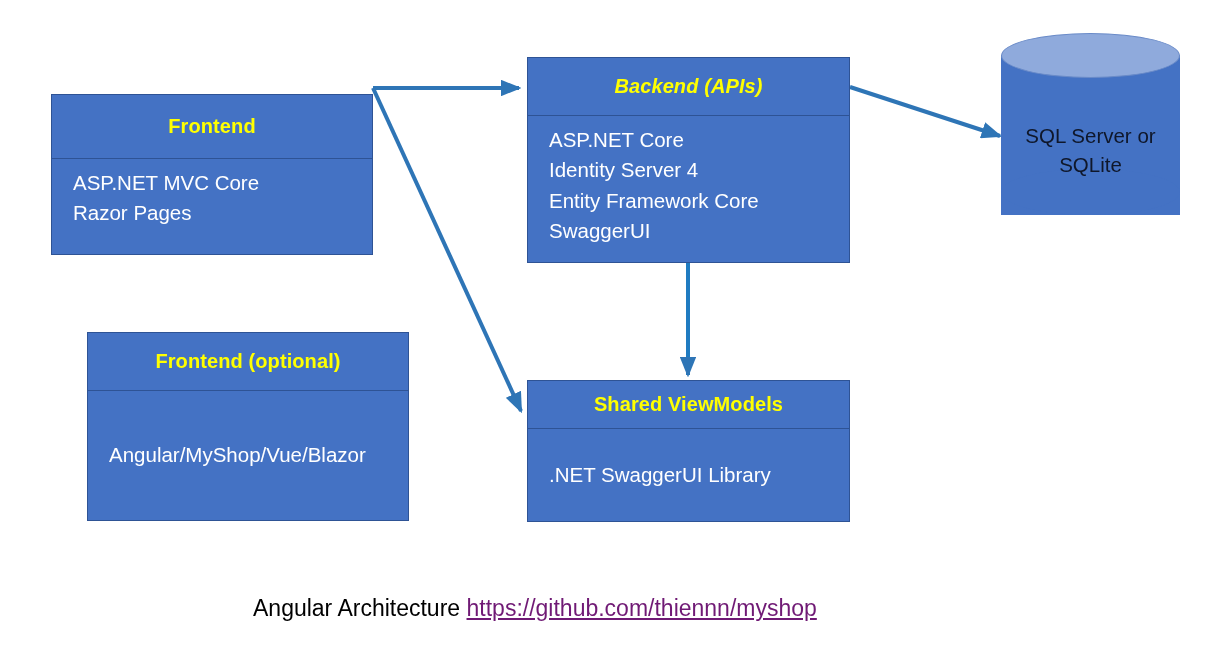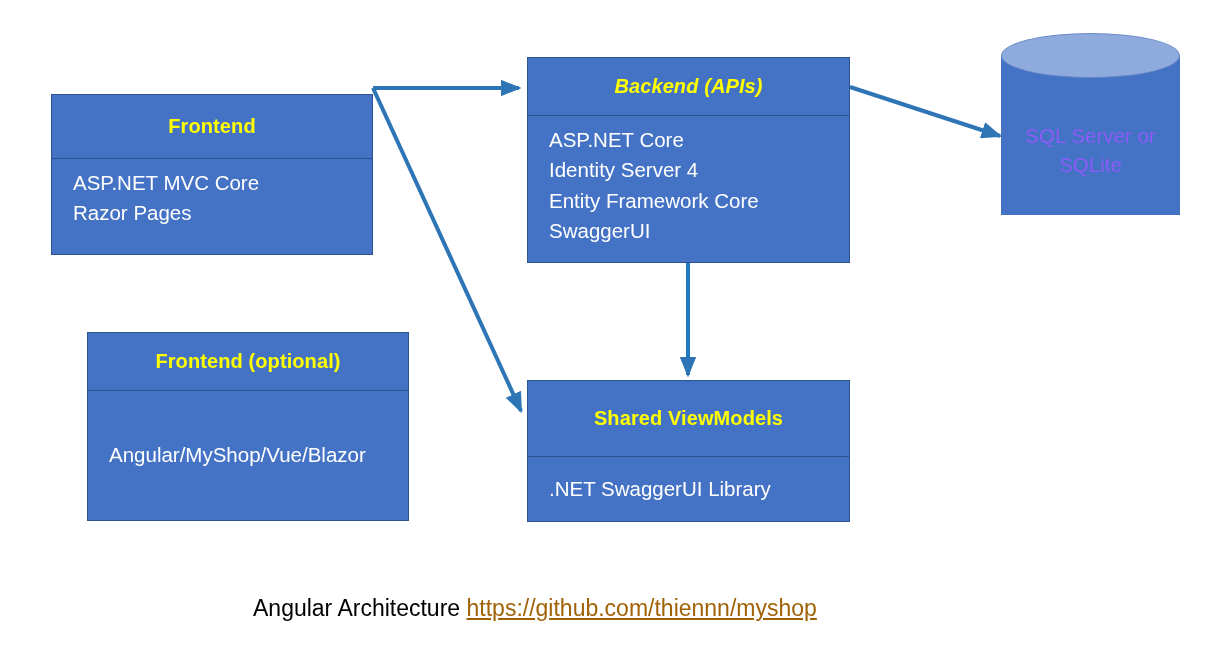--- a/index.html
+++ b/index.html
@@ -80,21 +80,21 @@
     right: 0;
     background: #8FAADC;
     border: 1px solid #6A8BC8;
     box-sizing: border-box;
     border-radius: 50%;
   }
   .cyl-label {
     position: absolute;
     left: 0;
     right: 0;
-    color: #8b5cf6;
+    color: #0f172a;
     font-size: 20.5px;
     line-height: 1.42;
     text-align: center;
     white-space: pre-line;
   }
   
   #connectors {
     position: absolute;
     left: 0;
     top: 0;
@@ -103,21 +103,21 @@
     pointer-events: none;
   }
   
   .caption {
     position: absolute;
     font-size: 23px;
     color: #000000;
     white-space: nowrap;
   }
   .caption .link {
-    color: #a16207;
+    color: #701a75;
     text-decoration: underline;
   }
 </style>
 </head>
 <body>
 
 <div id="canvas">
 
   <svg id="connectors" viewBox="0 0 1226 653" xmlns="http://www.w3.org/2000/svg">
     <defs>
@@ -156,21 +156,21 @@
     <div class="cyl-label" style="top:88px;">SQL Server or
 SQLite</div>
   </div>
 
   <div class="node" style="left:51px; top:332px; width:322px; height:189px;margin-left:36px;">
     <div class="node-title" style="height:58px;">Frontend (optional)</div>
     <div class="node-body middle">Angular/MyShop/Vue/Blazor</div>
   </div>
 
   <div class="node" style="left:527px; top:380px; width:323px; height:142px;">
-    <div class="node-title" style="height:76px;">Shared ViewModels</div>
+    <div class="node-title" style="height:48px;">Shared ViewModels</div>
     <div class="node-body middle">.NET SwaggerUI Library</div>
   </div>
 
   <div class="caption" style="left:253px; top:595px;">
     <span>Angular Architecture </span><a class="link" href="#">https://github.com/thiennn/myshop</a>
   </div>
 
 </div>
 
 </body></html>

